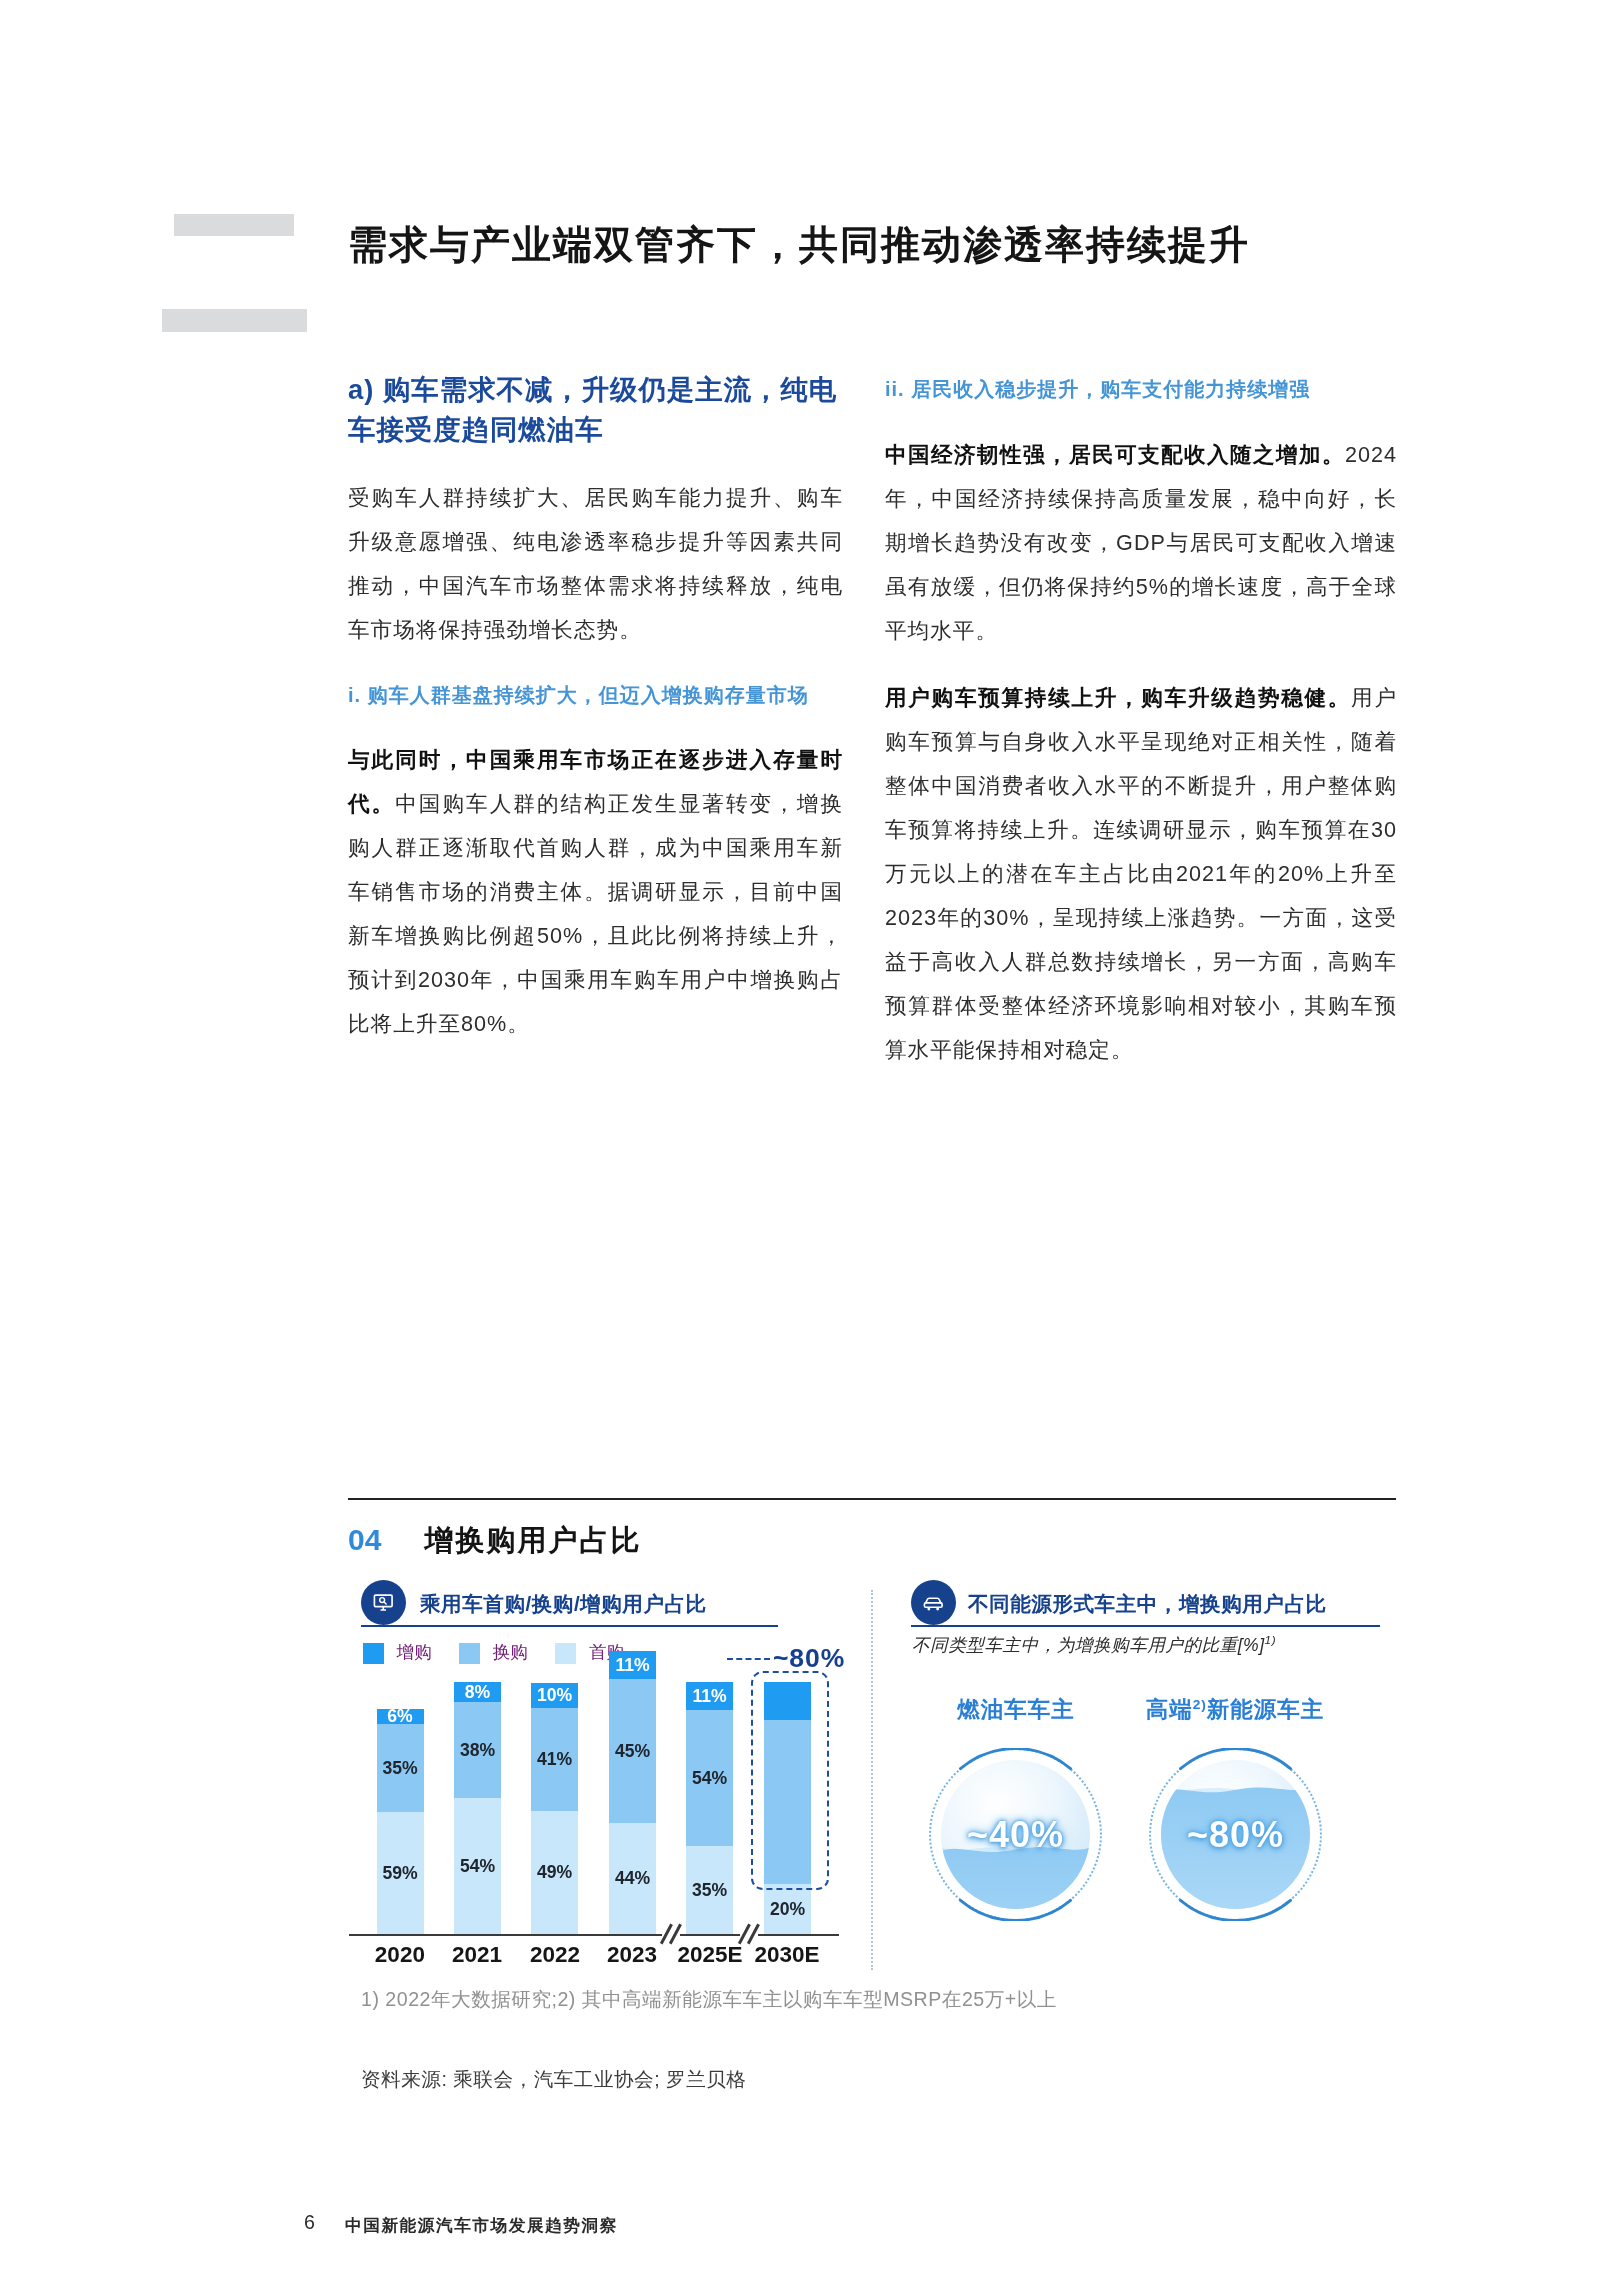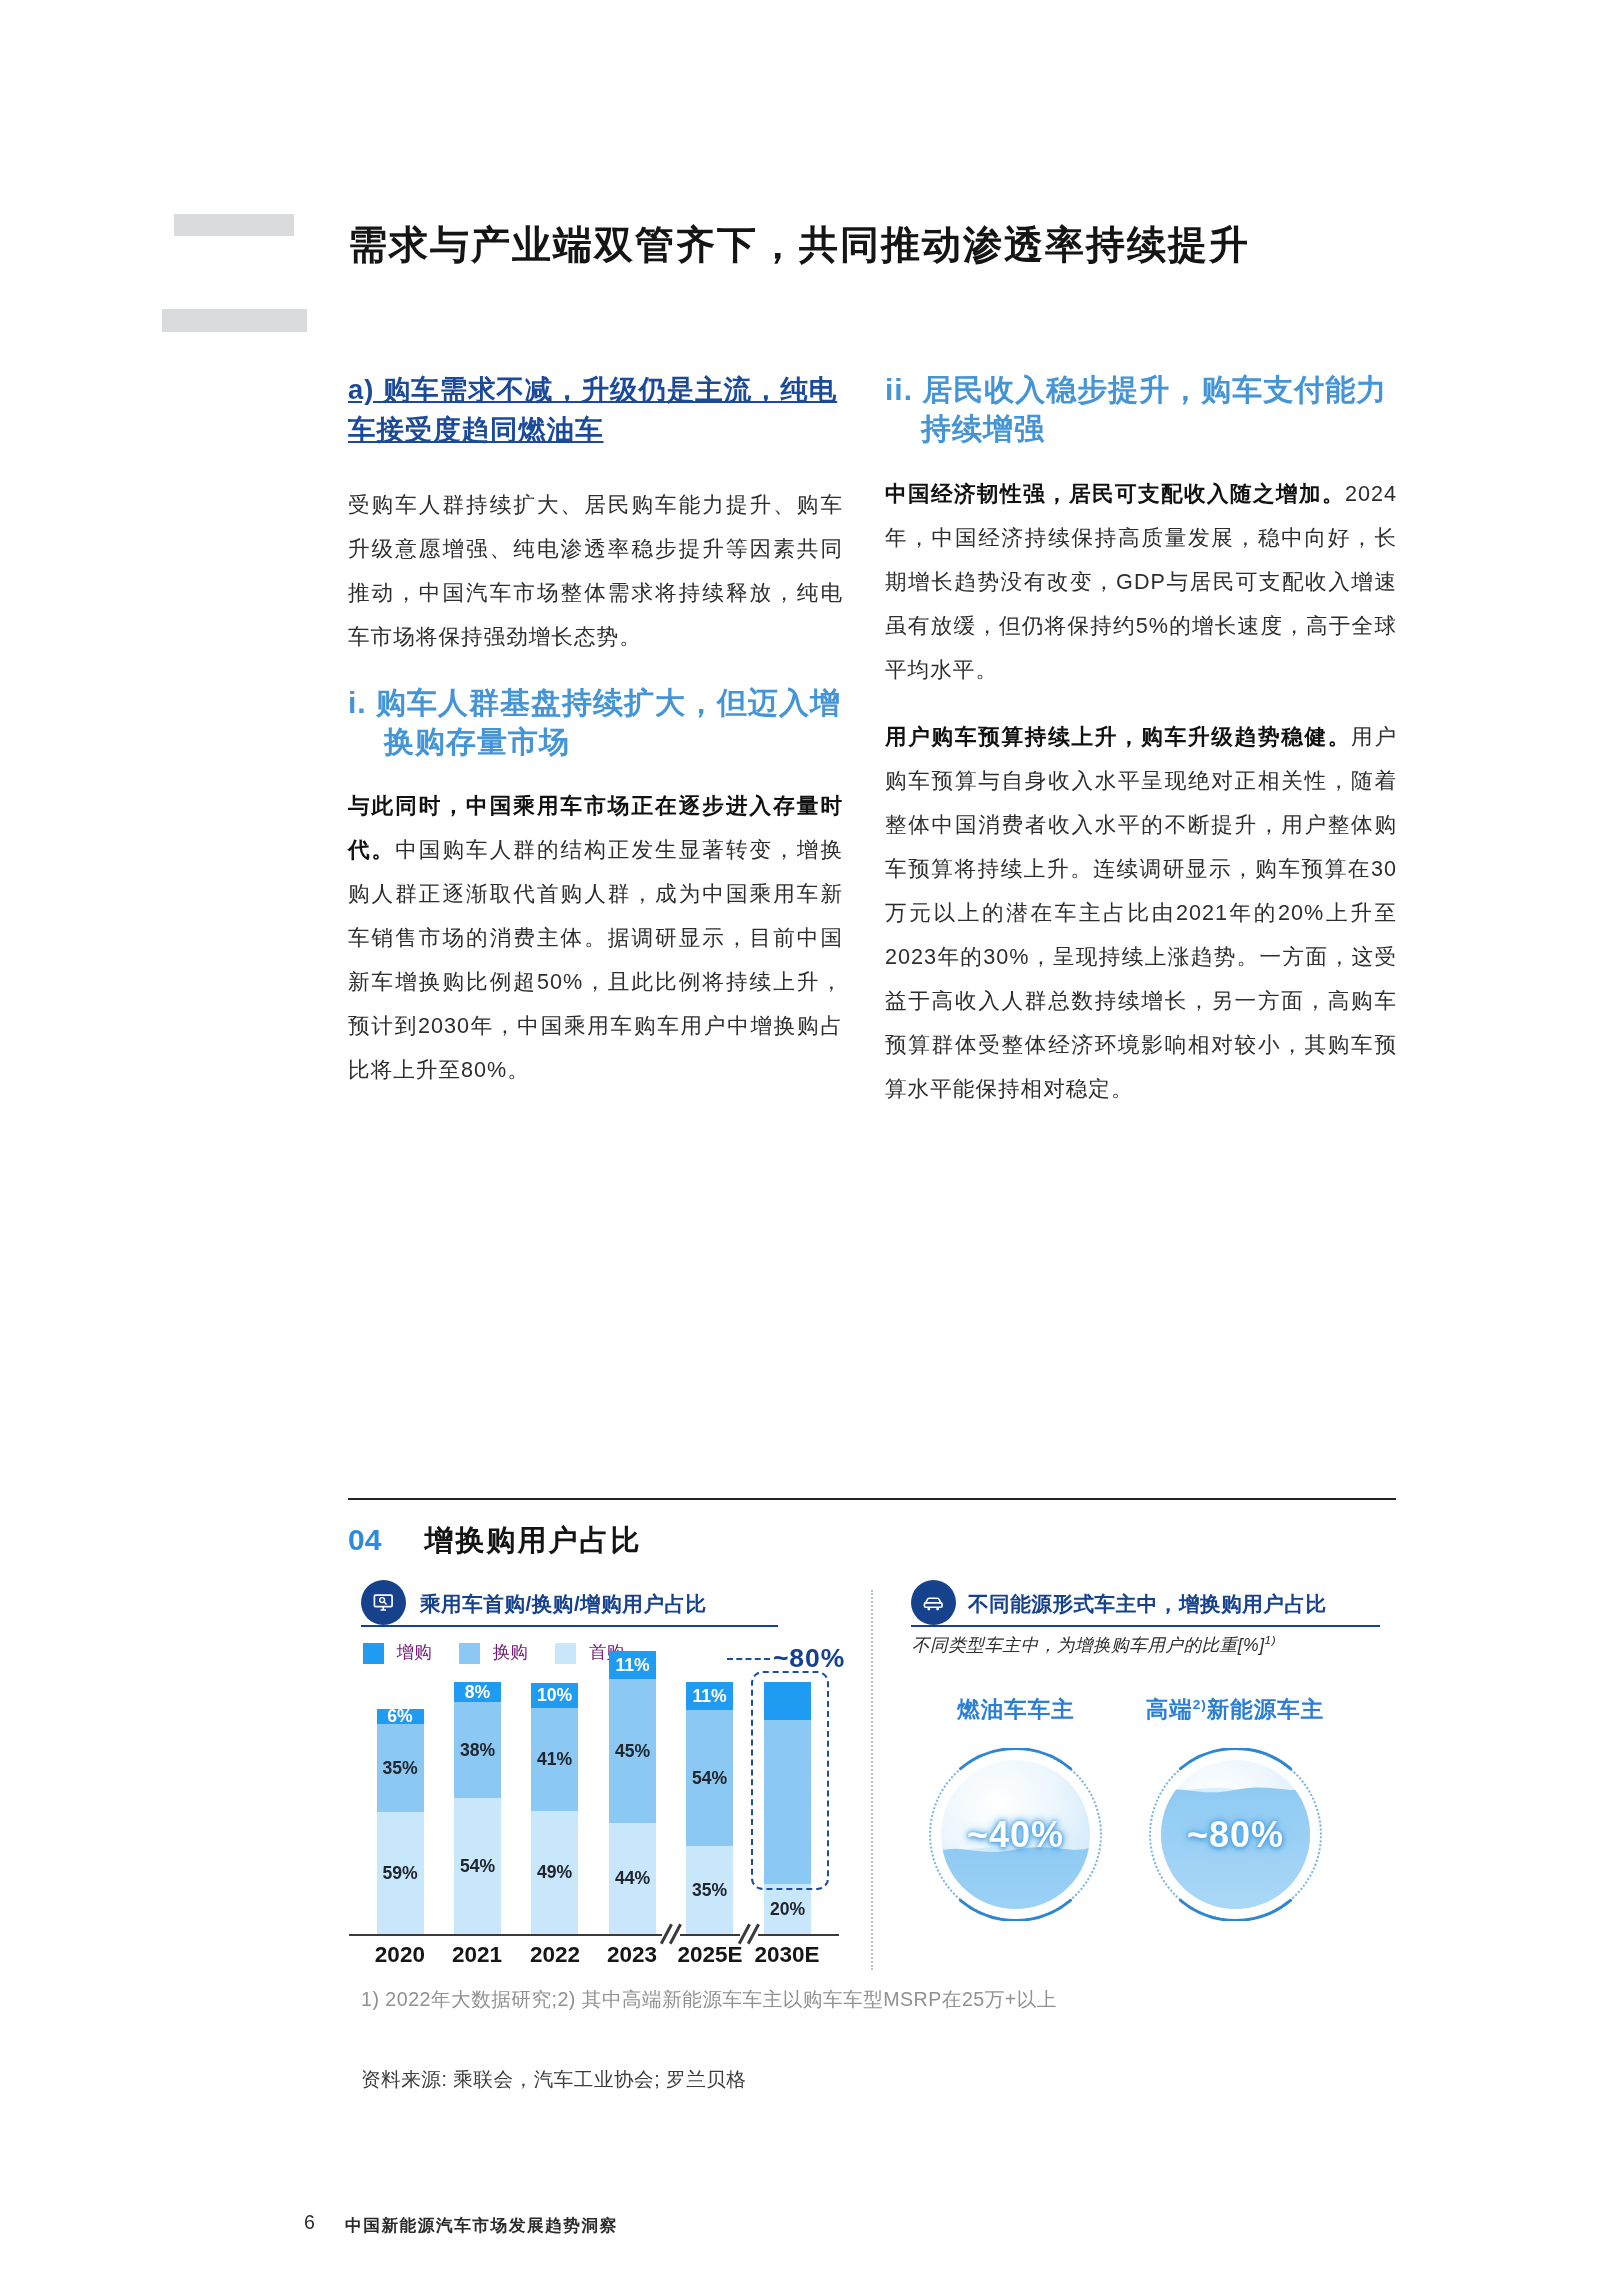--- a/index.html
+++ b/index.html
@@ -8,22 +8,22 @@
   .deco{position:absolute;background:#d9dbdd;}
   .deco1{left:174px;top:214px;width:120px;height:21.6px;}
   .deco2{left:162px;top:309px;width:145px;height:22.5px;}
   .page-title{position:absolute;left:348px;top:192px;font-size:39px;font-weight:700;color:#151515;letter-spacing:2px;white-space:nowrap;}
 
   .col{position:absolute;top:370px;font-size:21.6px;line-height:44px;color:#2d2d2d;text-align:justify;letter-spacing:1px;}
   .col-left{left:348px;width:495px;}
   .col-right{left:885px;width:512px;}
   .col p{margin:0 0 23.5px;}
   .col strong{color:#111;}
-  .h-a{font-size:27.4px;line-height:40px;font-weight:700;color:#1b4a9b;margin:0 0 33px;letter-spacing:1px;text-align:left;text-decoration:underline;}
-  .h-sub{font-size:30px;line-height:39px;font-weight:700;color:#4595d6;margin:0 0 23.5px;padding-left:36px;text-indent:-36px;text-align:left;letter-spacing:1px;}
+  .h-a{font-size:27.4px;line-height:40px;font-weight:700;color:#1b4a9b;margin:0 0 26px;letter-spacing:1px;text-align:left;}
+  .h-sub{font-size:20px;line-height:39px;font-weight:700;color:#4595d6;margin:0 0 23.5px;padding-left:36px;text-indent:-36px;text-align:left;letter-spacing:1px;}
   .ref{white-space:nowrap;margin-left:15.7px;color:#2e8bdb;font-weight:700;}
   .ref .arrow{font-size:15.7px;margin-right:5.9px;}
   .ref .num{font-size:22.5px;}
 
   .ex-rule{position:absolute;left:348px;top:1498px;width:1048px;border-top:2px solid #232323;}
   .ex-head{position:absolute;left:348px;top:1521px;display:flex;gap:43px;align-items:baseline;}
   .ex-num{font-size:30px;font-weight:700;color:#2e8bdb;}
   .ex-title{font-size:29px;font-weight:700;color:#141414;letter-spacing:2px;}
 
   .panel-icon{position:absolute;width:45px;height:45px;border-radius:50%;background:#16418c;display:flex;align-items:center;justify-content:center;}

